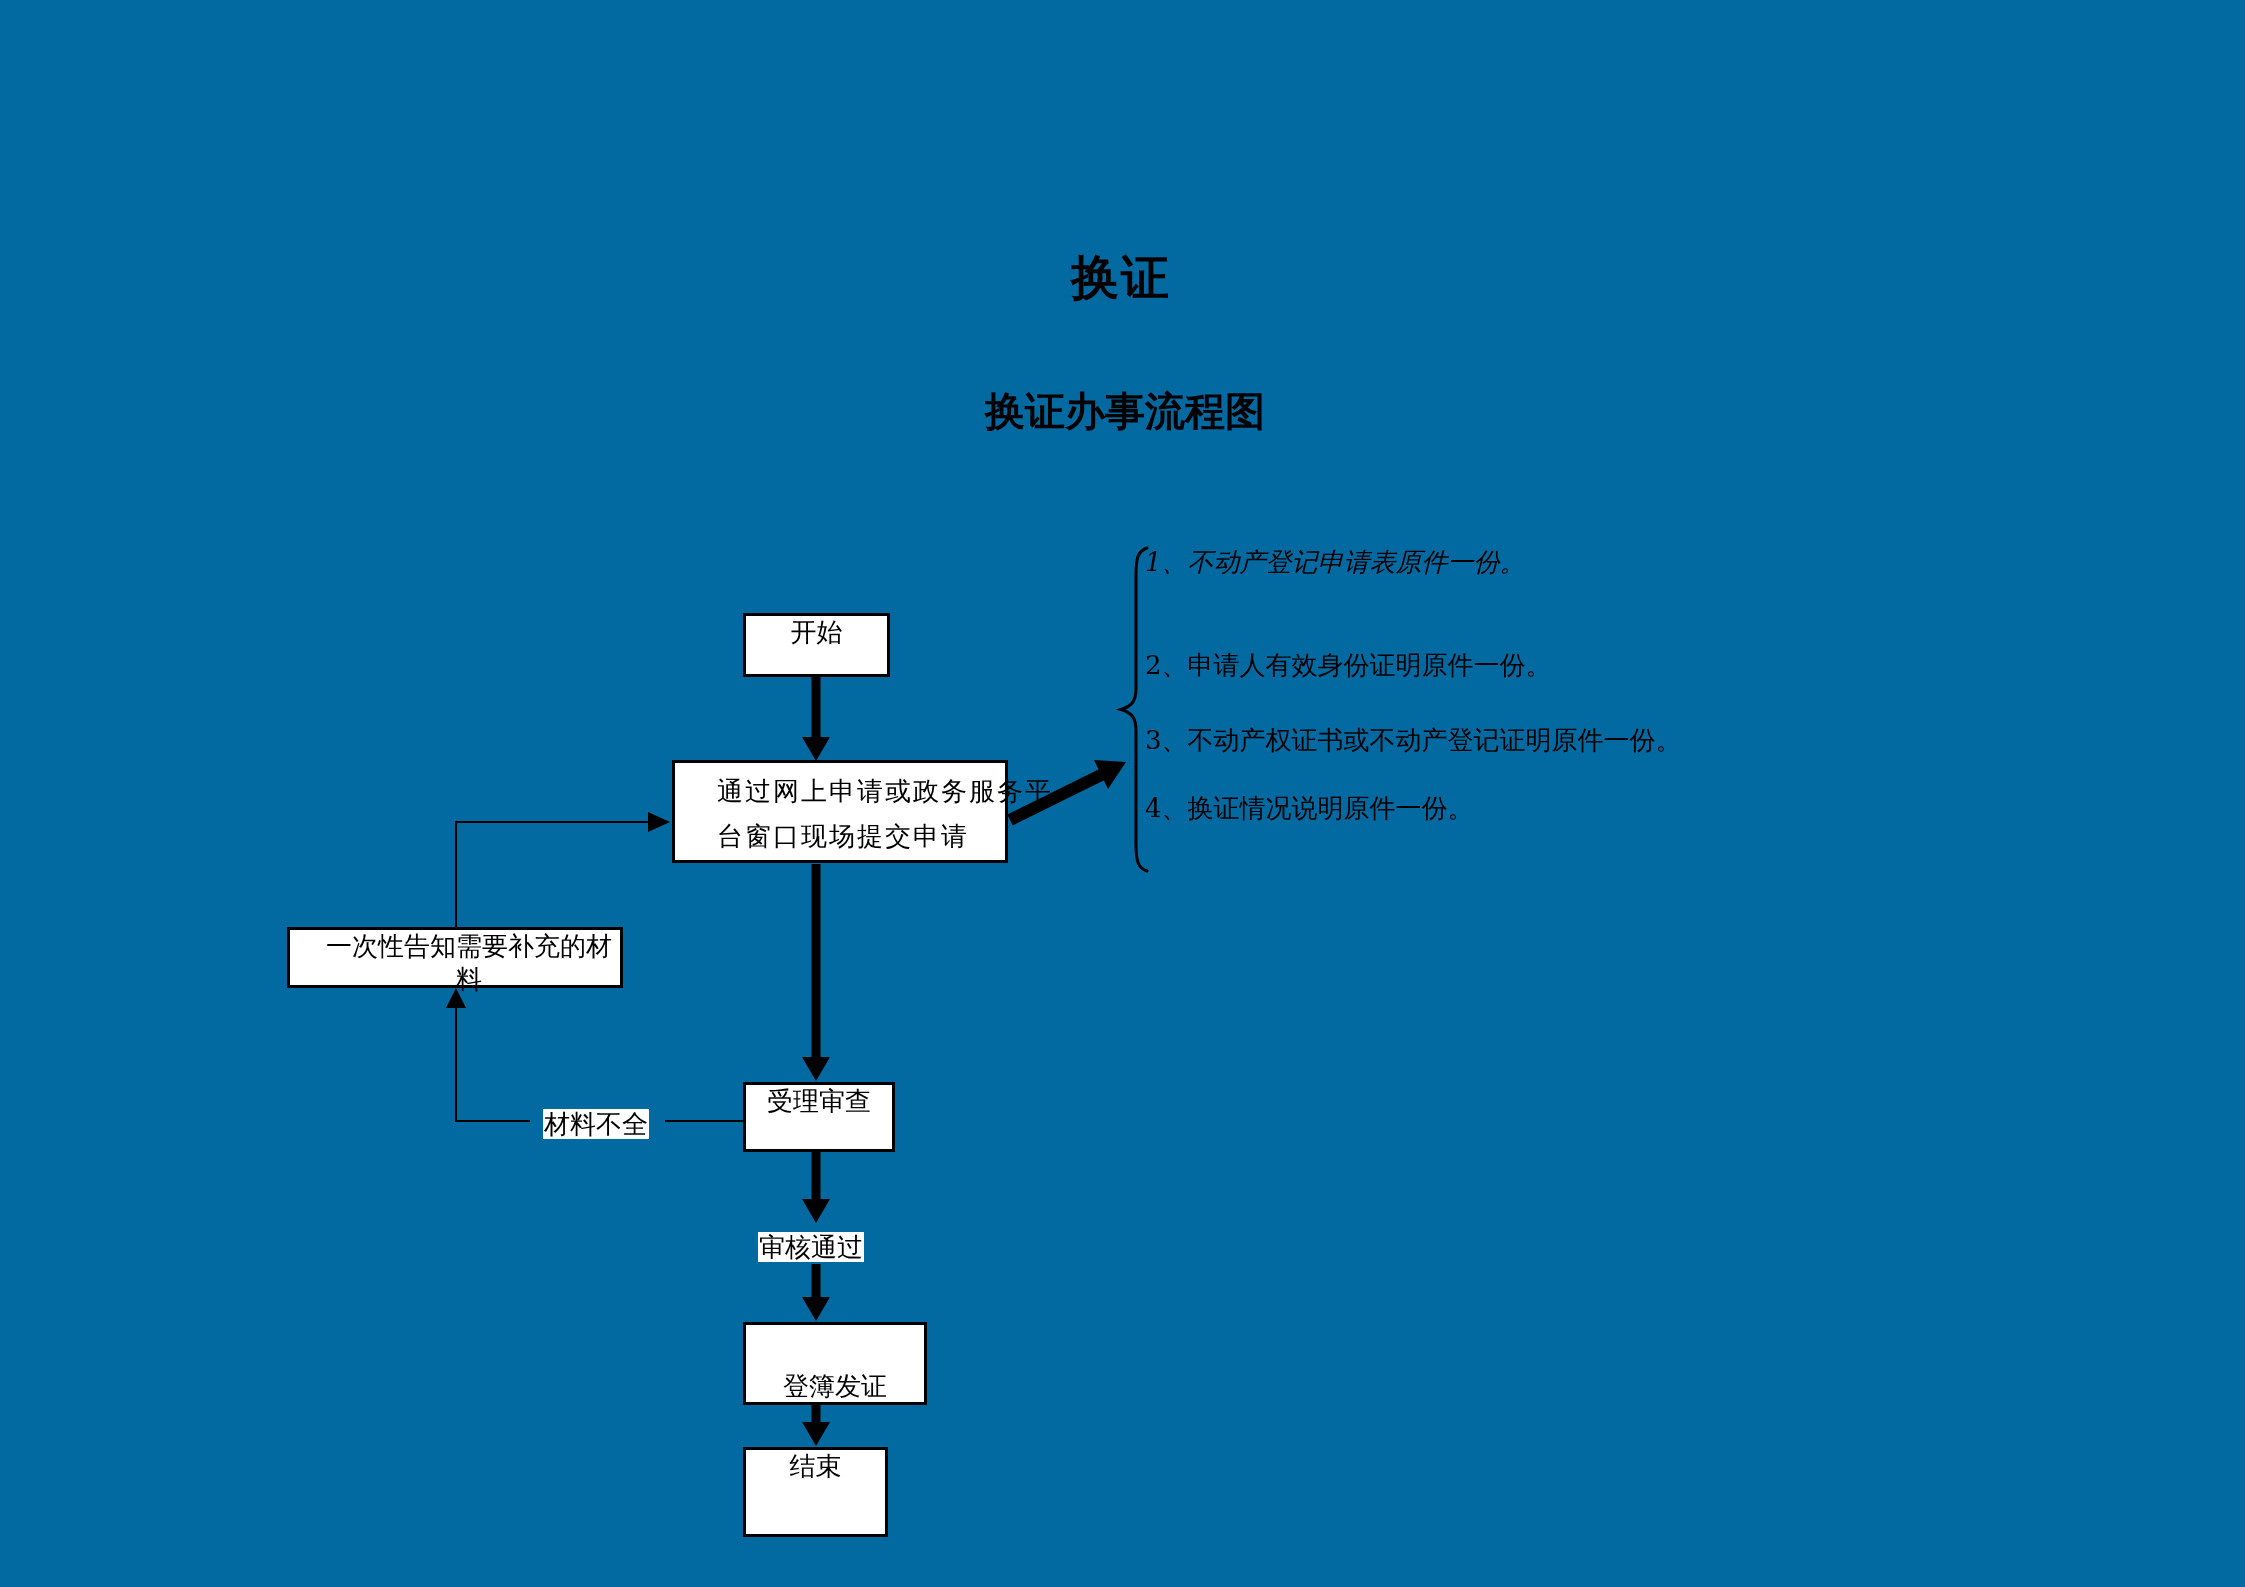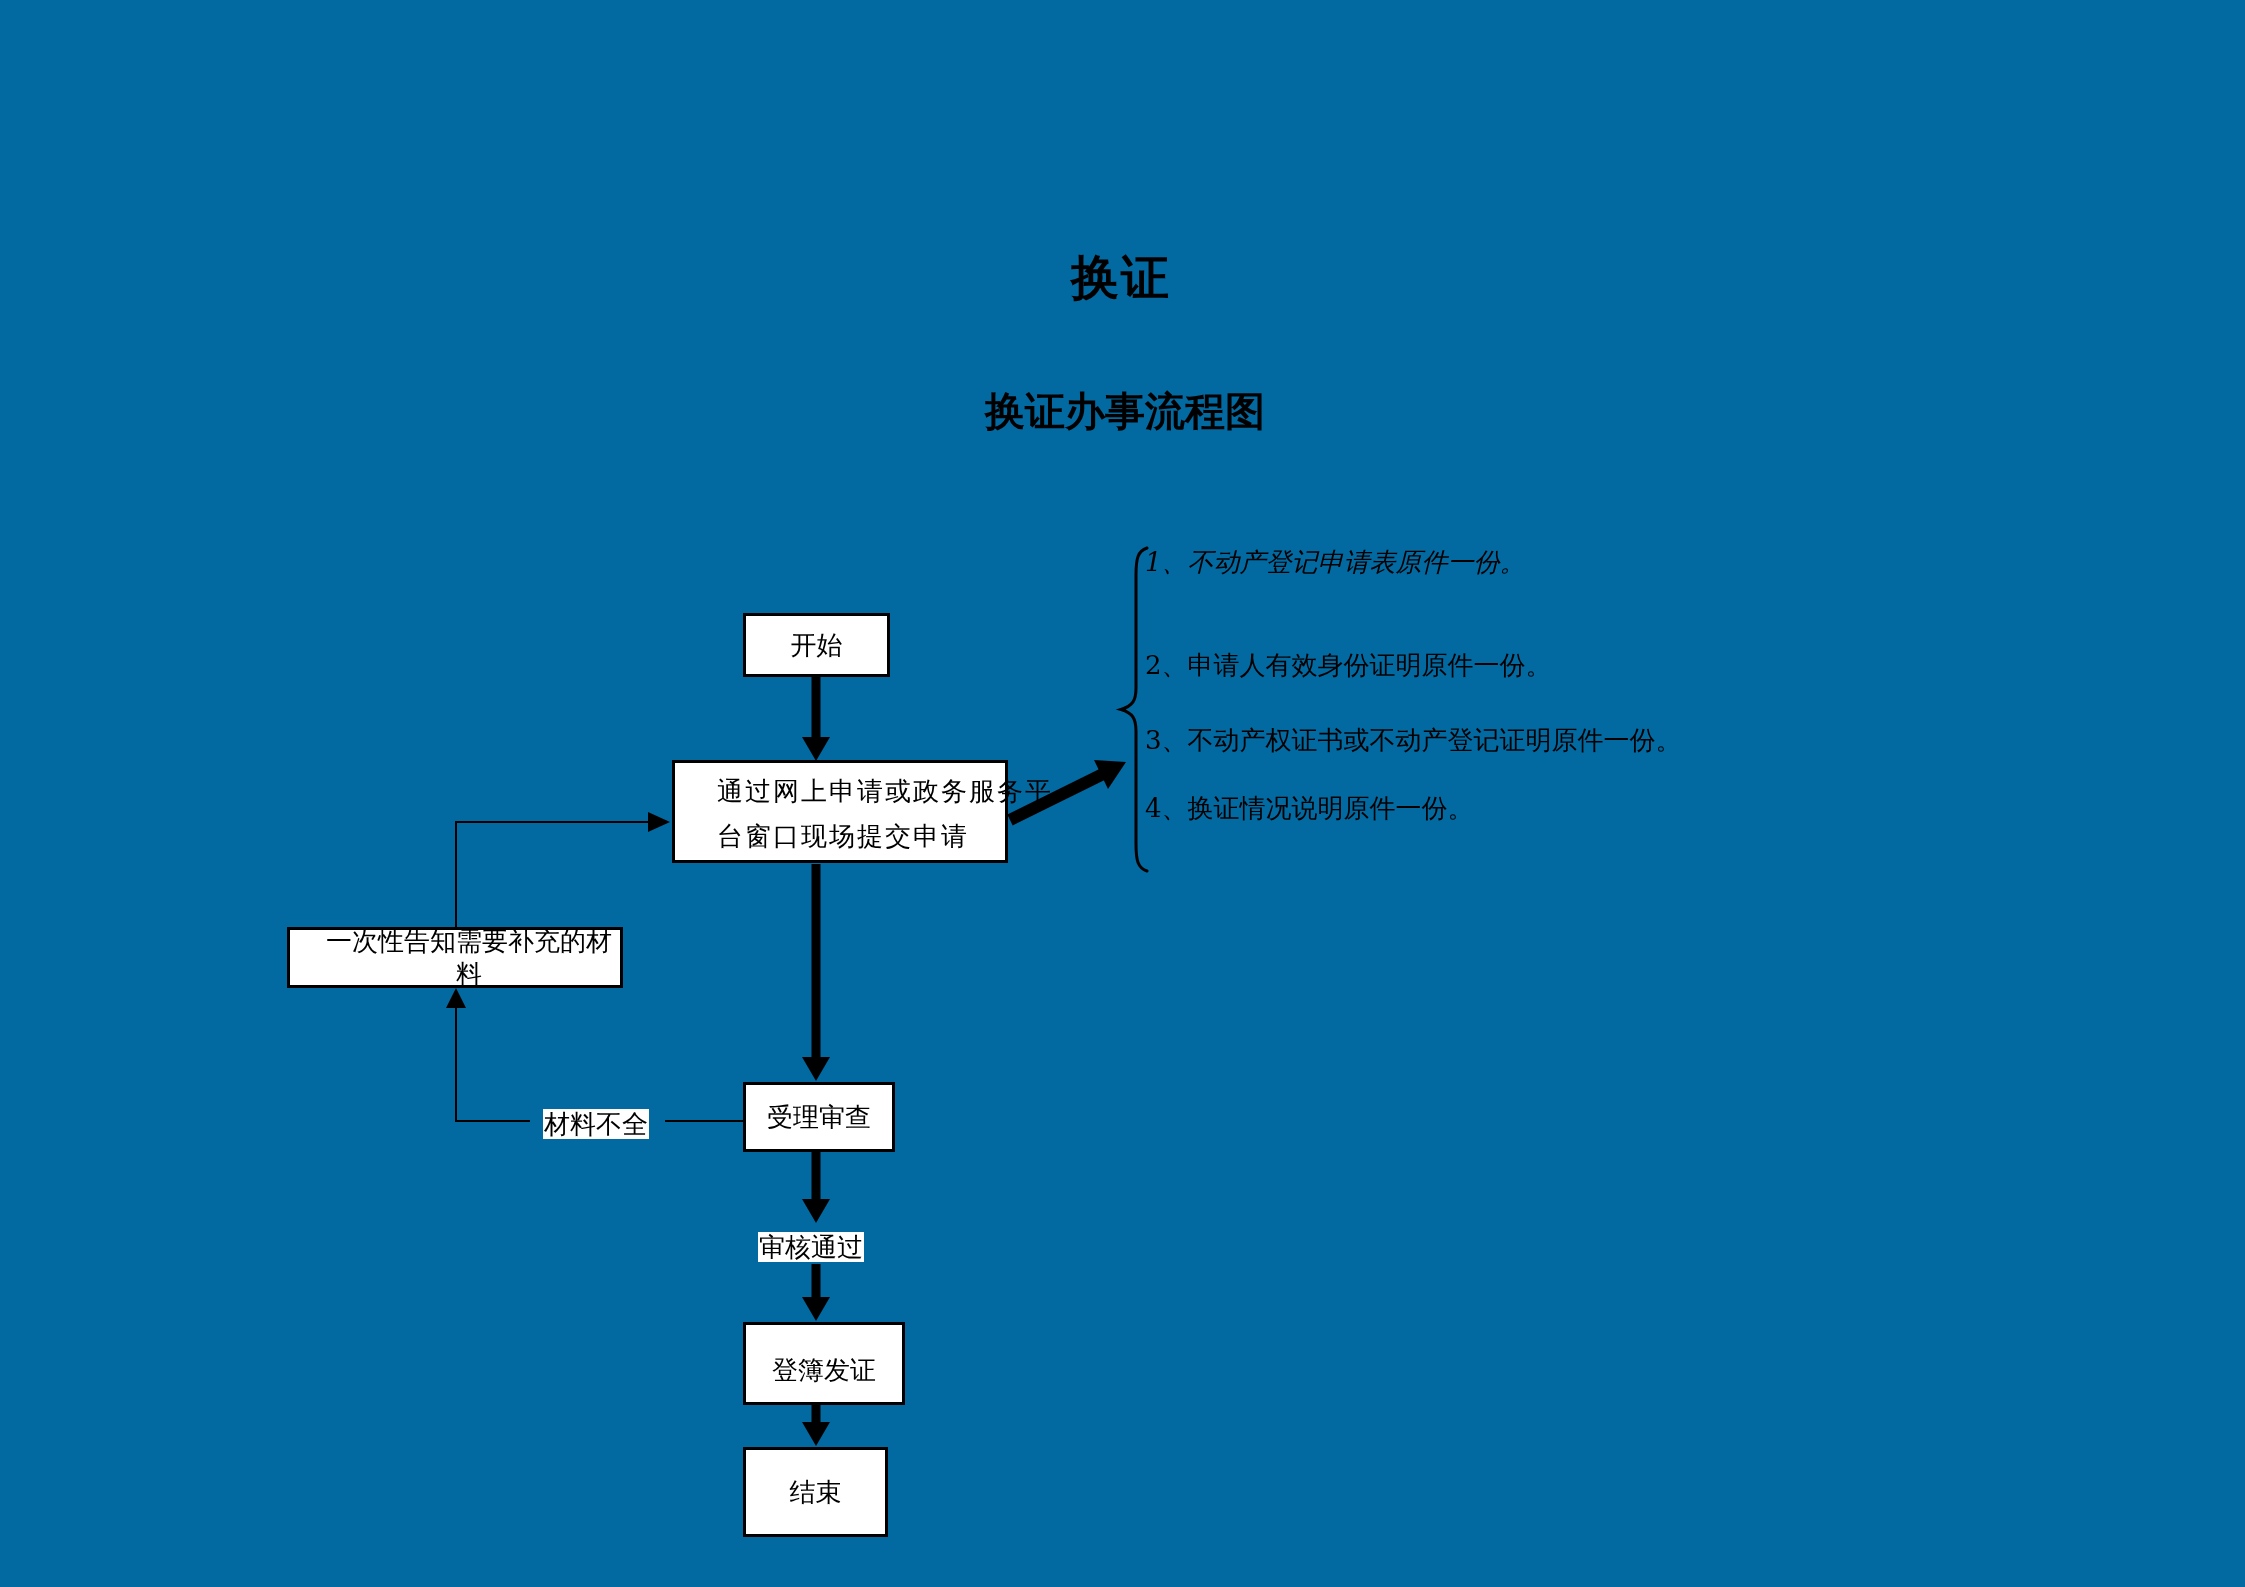--- a/index.html
+++ b/index.html
@@ -22,32 +22,32 @@
   .doc-subtitle {
     top: 387px; left: 925px; width: 400px;
     font-size: 40px; font-weight: bold;
     text-align: center; line-height: 48px;
   }
   .node {
     box-sizing: border-box;
     border: 3px solid #000;
     background: #fff;
     font-size: 26px;
-    display: flex; align-items: center; justify-content: center;
+    display: flex; justify-content: center;
     text-align: center;
     line-height: 1.25;
   }
   .node-start    { left: 743px; top: 613px;  width: 147px; height: 64px; }
   .node-submit   { left: 672px; top: 760px;  width: 336px; height: 103px;
                    display: block; text-align: left; padding: 6px 0 0 18px; }
   .node-submit .ln { display: block; line-height: 45px; letter-spacing: 2px; white-space: nowrap; margin-left: 24px; }
   .node-notify   { left: 287px; top: 927px;  width: 336px; height: 61px; padding-left: 28px; }
   .node-review   { left: 743px; top: 1082px; width: 152px; height: 70px; }
-  .node-register { left: 743px; top: 1322px; width: 162px; height: 83px;
-                   align-items: center; padding-top: 14px; }
+  .node-register { left: 743px; top: 1322px; width: 184px; height: 83px;
+                   align-items: flex-end; padding-top: 14px; }
   .node-end      { left: 743px; top: 1447px; width: 145px; height: 90px; }
   .edge-label {
     font-size: 26px; line-height: 30px; white-space: nowrap;
     background: #fff; text-align: center;
   }
   .lbl-incomplete { left: 543px; top: 1109px; width: 106px; }
   .lbl-approved   { left: 758px; top: 1232px; width: 106px; }
   .mat-item {
     left: 1145px;
     font-size: 26px; line-height: 32px; white-space: nowrap;

